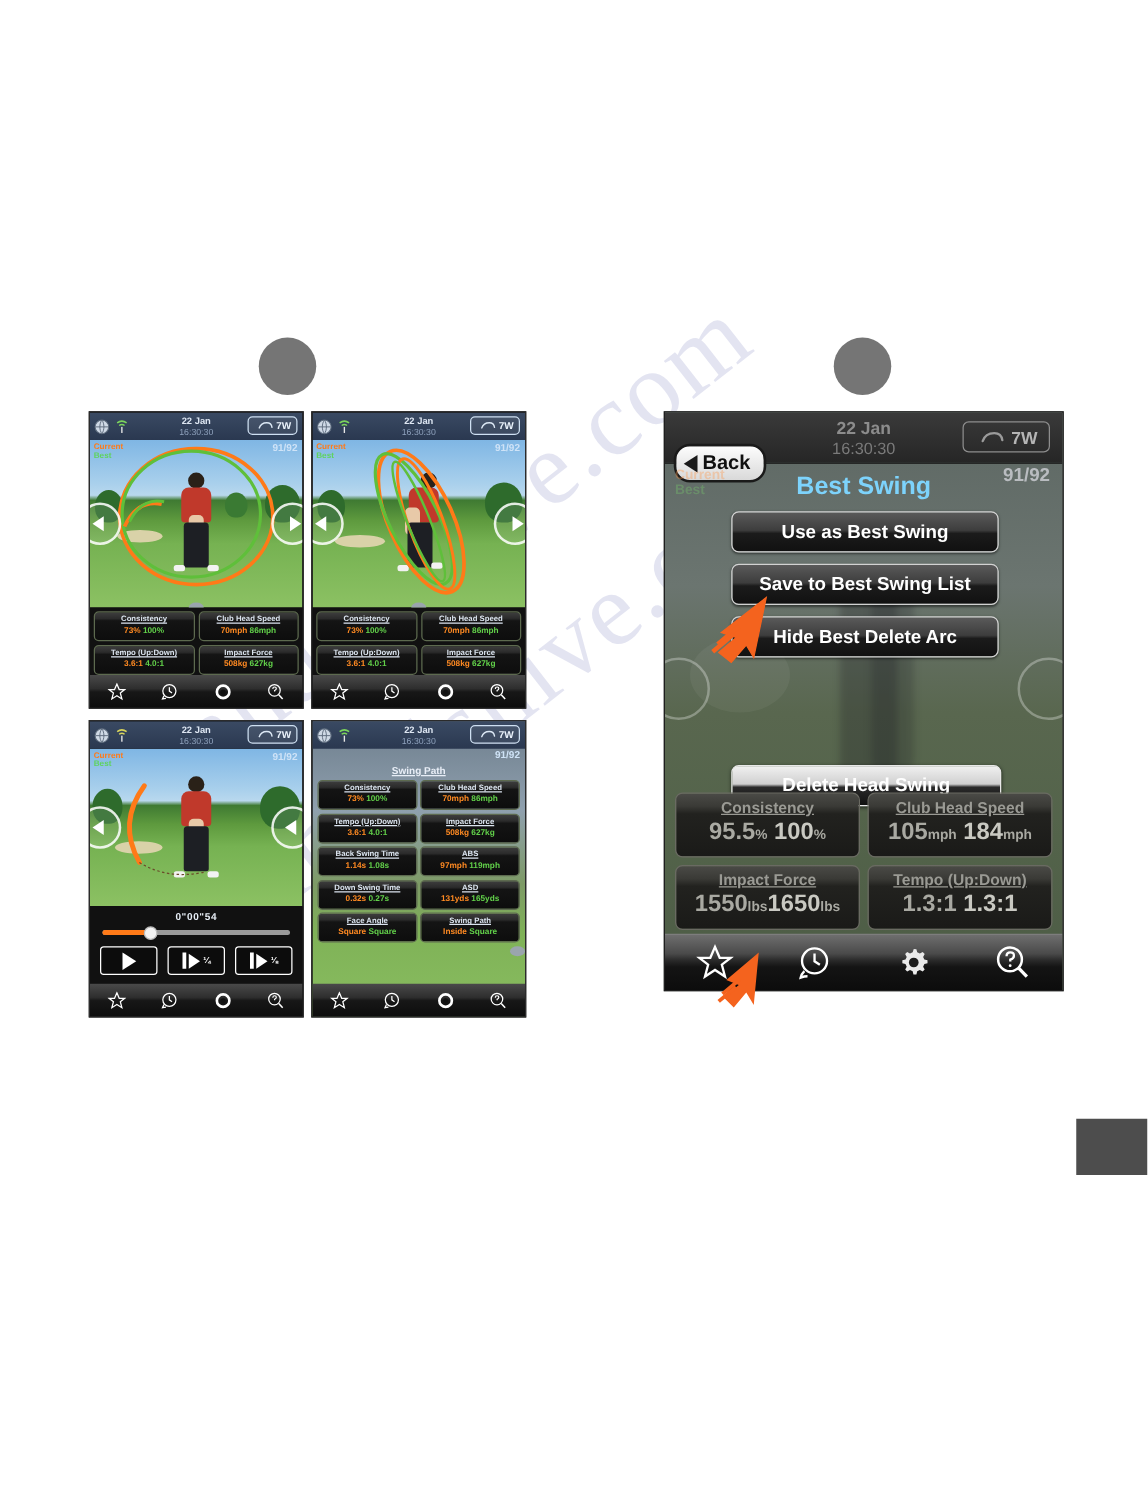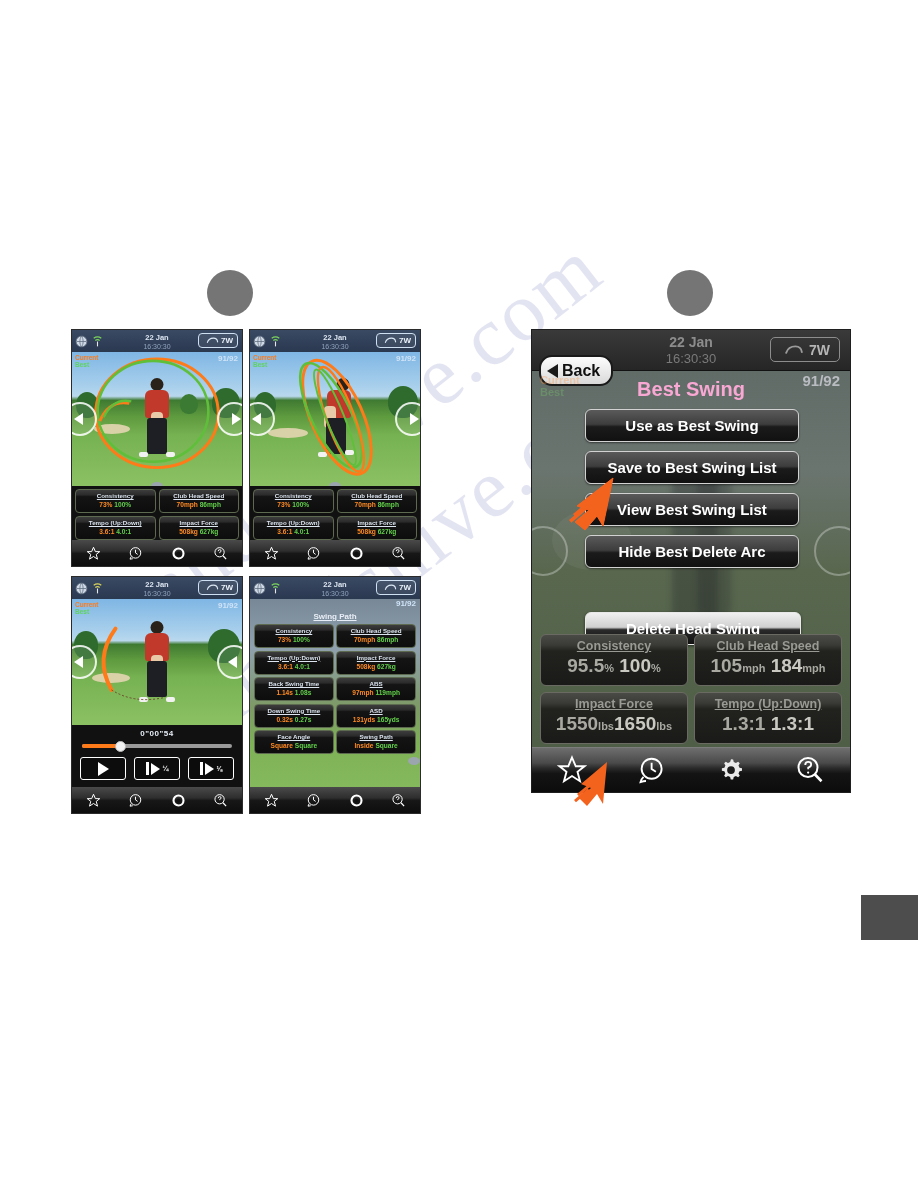--- a/index.html
+++ b/index.html
@@ -167,21 +167,21 @@
   }
   .big-club .club-glyph{width:20px;height:14px;}
 
   .big-count{position:absolute;right:10px;top:42px;color:#b9bcc0;font-size:15px;font-weight:bold;}
   .big-cur{position:absolute;left:8px;top:44px;font-size:11px;font-weight:bold;line-height:12px;}
   .big-cur .c1{color:rgba(255,150,70,.35);}
   .big-cur .c2{color:rgba(120,200,110,.35);}
 
   .big-title{
     position:absolute;left:0;right:0;top:48px;text-align:center;
-    color:#f9a8d4;font-size:20px;font-weight:bold;
+    color:#7dd3fc;font-size:20px;font-weight:bold;
   }
 
   .big-menu{position:absolute;left:53px;top:79px;width:214px;}
   .mbtn{
     height:31px;margin-bottom:9px;border-radius:6px;
     background:linear-gradient(#5a5a5a 0%,#3d3d3d 46%,#1b1b1b 54%,#111111 100%);
     border:1.5px solid #d2d2d2;
     display:flex;align-items:center;justify-content:center;
     color:#fff;font-size:15px;font-weight:bold;white-space:nowrap;
     box-shadow:0 1px 2px rgba(0,0,0,.5);
@@ -650,23 +650,20 @@
     <div class="big-side big-side-r"></div>
 
     <div class="big-menu">
       <div class="mbtn">
           <span>Use as Best Swing</span>
         </div>
       <div class="mbtn">
           <span>Save to Best Swing List</span>
         </div>
       <div class="mbtn">
-          <span>View Best Swing List</span>
-        </div>
-      <div class="mbtn">
           <span>Hide Best Delete Arc</span>
         </div>
     </div>
 
     <div class="mbtn-delete">
       <span>Delete Head Swing</span>
     </div>
 
     <div class="big-stats">
       <div class="bstat">

